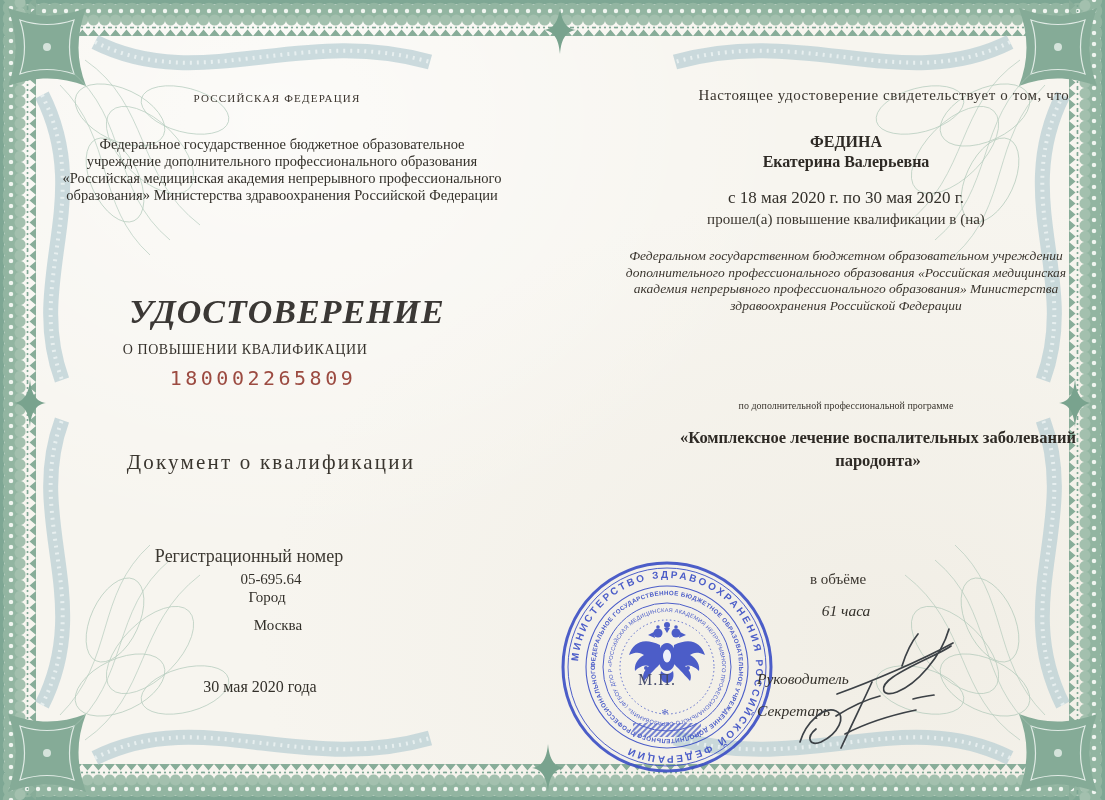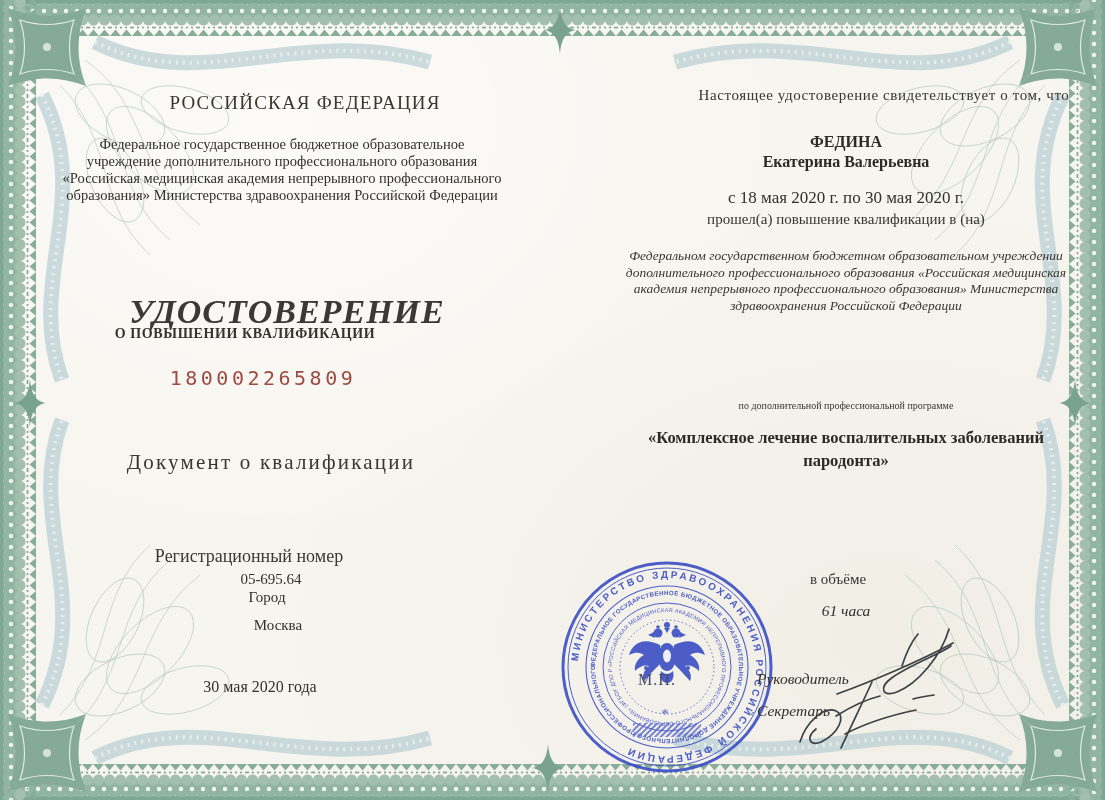--- a/index.html
+++ b/index.html
@@ -11,24 +11,24 @@
       #f7f5ef;
     font-family:"Liberation Serif","DejaVu Serif",serif;
     color:#302c27;
   }
   .abs{position:absolute;}
   .ctr{text-align:center;}
   .lyr-border{z-index:1;}
   .lyr-text{z-index:3;}
   .lyr-seal{z-index:2;}
   .lyr-sign{z-index:4;}
-  .country{font-size:19px;letter-spacing:1.2px;color:#3c362f;margin-left:28px;}
+  .country{font-size:11px;letter-spacing:1.2px;color:#3c362f;}
   .inst{font-size:14.5px;line-height:17px;color:#33302a;}
   .title{font-size:34px;font-weight:700;letter-spacing:1px;color:#3b3835;}
-  .subtitle{font-size:14px;font-weight:700;letter-spacing:.6px;color:#36322c;}
+  .subtitle{font-size:14px;font-weight:400;letter-spacing:.6px;color:#36322c;margin-top:16px;}
   .blank-number{font-family:"DejaVu Sans Mono","Liberation Mono",monospace;font-size:20px;letter-spacing:3.5px;color:#9c4b41;}
   .kind{font-size:21px;letter-spacing:2.2px;color:#3a362f;}
   .small-label{font-size:18px;color:#3c3831;}
   .small-value{font-size:15px;color:#33302a;}
   .statement{font-size:15px;letter-spacing:.6px;color:#3a352e;}
   .person{font-size:16px;font-weight:700;color:#2e2a25;}
   .period{font-size:17px;color:#33302a;}
   .completed{font-size:15px;color:#3a352e;}
   .inst-it{font-size:13.5px;line-height:16.5px;font-style:italic;color:#3a352e;}
   .prog-label{font-size:10px;color:#3a352e;}
@@ -136,21 +136,21 @@
   <div class="abs lyr-text ctr person" style="left:626px;top:153px;width:440px;">Екатерина Валерьевна</div>
 
   <div class="abs lyr-text ctr period" style="left:626px;top:188px;width:440px;">с 18 мая 2020 г. по 30 мая 2020 г.</div>
 
   <div class="abs lyr-text ctr completed" style="left:626px;top:211px;width:440px;">прошел(а) повышение квалификации в (на)</div>
 
   <div class="abs lyr-text ctr inst-it" style="left:616px;top:248px;width:460px;">Федеральном государственном бюджетном образовательном учреждении дополнительного профессионального образования «Российская  медицинская академия непрерывного профессионального образования» Министерства здравоохранения Российской Федерации</div>
 
   <div class="abs lyr-text ctr prog-label" style="left:626px;top:400px;width:440px;">по дополнительной профессиональной программе</div>
 
-  <div class="abs lyr-text ctr prog" style="left:636px;top:426px;width:420px;">«Комплексное лечение воспалительных заболеваний пародонта»</div>
+  <div class="abs lyr-text ctr prog" style="left:668px;top:426px;width:420px;">«Комплексное лечение воспалительных заболеваний пародонта»</div>
 
   <div class="abs lyr-text ctr vol-label" style="left:638px;top:571px;width:400px;">в объёме</div>
 
   <div class="abs lyr-text ctr vol" style="left:646px;top:602px;width:400px;">61 часа</div>
 
   <div class="abs lyr-text sig-label" style="left:757px;top:670px;">Руководитель</div>
 
   <div class="abs lyr-text sig-label" style="left:757px;top:702px;">Секретарь</div>
 
   <svg class="abs lyr-seal" width="236" height="236" viewBox="-118 -118 236 236" style="left:549px;top:549px;opacity:.9;">

